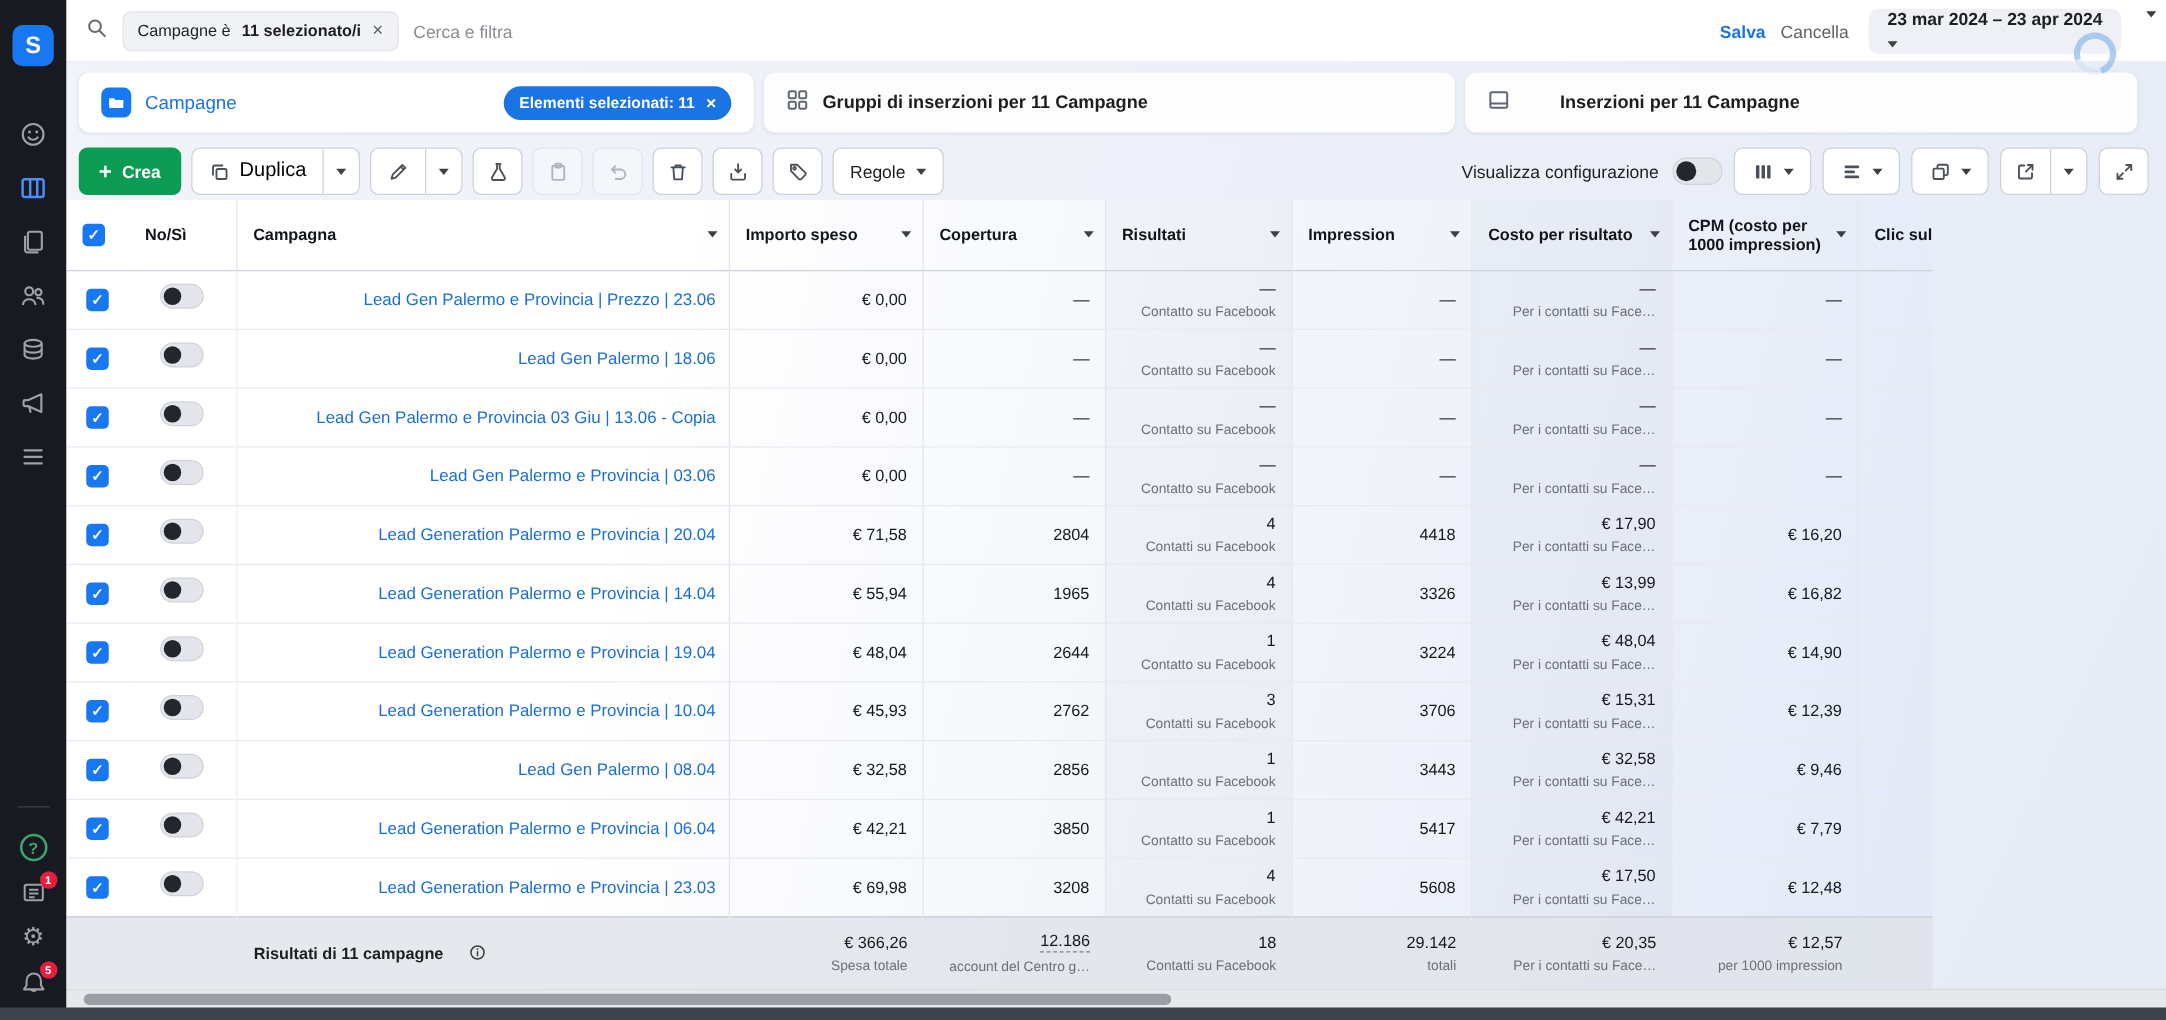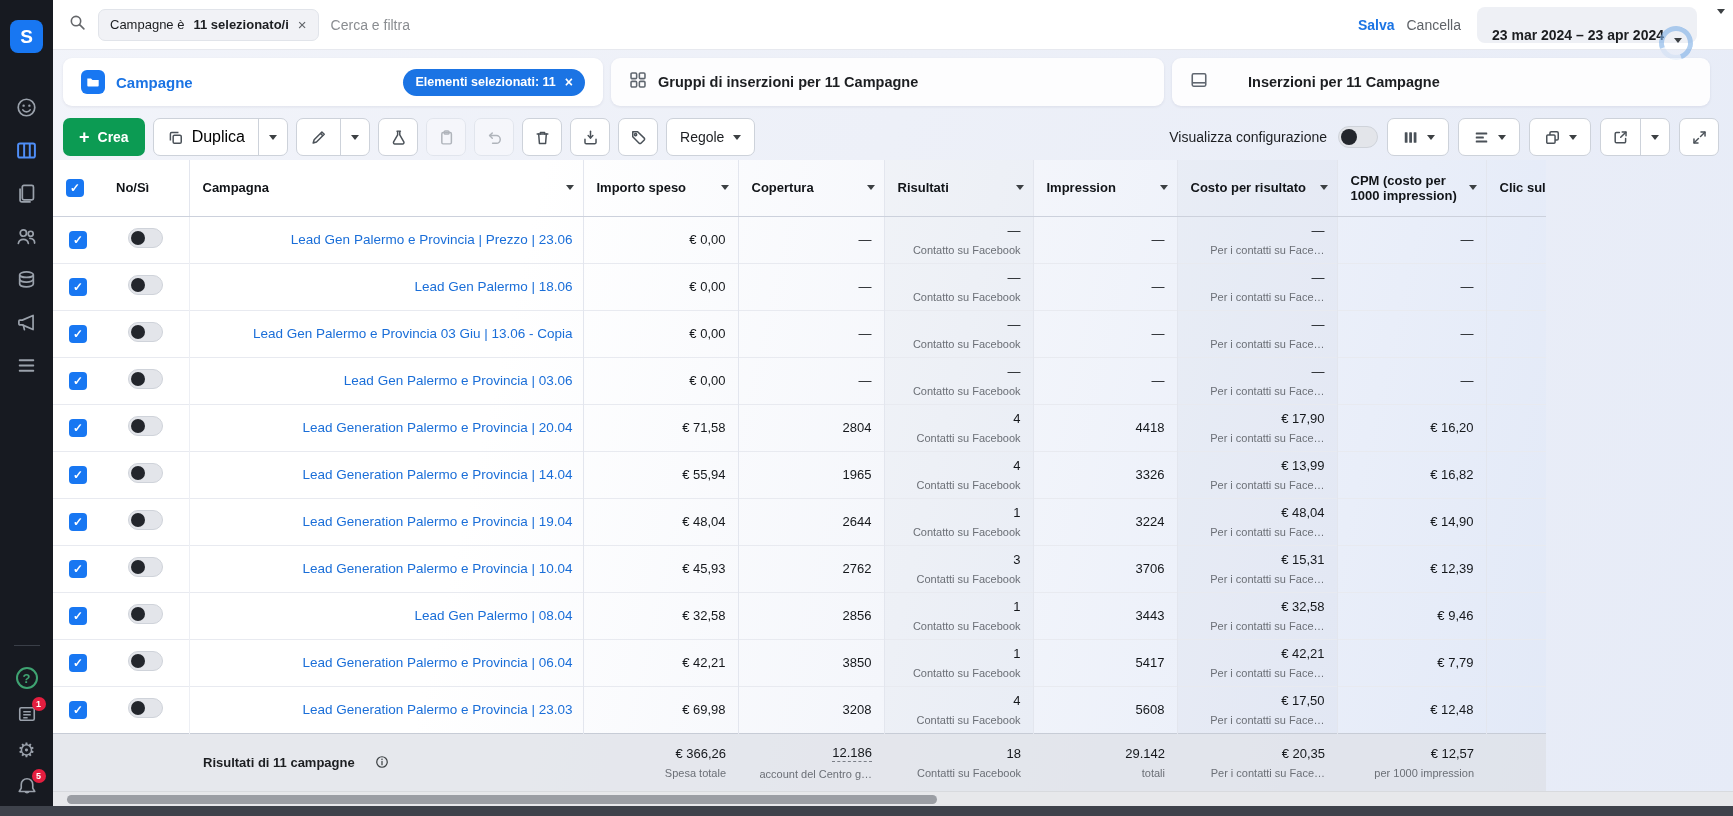--- a/index.html
+++ b/index.html
@@ -27,38 +27,38 @@
   
   .topbar{position:absolute;left:53px;top:0;right:0;height:50px;background:#fff;display:flex;align-items:center;
           gap:12px;padding:0 10px 0 16px;box-sizing:border-box;z-index:20;border-bottom:1px solid #e7e9ef;}
   .chip{display:flex;align-items:center;gap:9px;background:#f1f2f6;border:1px solid #e1e4ea;border-radius:7px;
         height:30px;padding:0 11px;font-size:13px;color:#1c1e21;white-space:nowrap;}
   .chip b{font-weight:bold;}
   .chip-close{color:#5f6368;font-size:15px;cursor:pointer;line-height:1;}
   .search-placeholder{flex:1;color:#8a8d91;font-size:14px;}
   .link-save{color:#1b74e4;font-weight:bold;font-size:14px;cursor:pointer;white-space:nowrap;}
   .link-cancel{color:#5f6368;font-size:14px;cursor:pointer;white-space:nowrap;}
-  .date-btn{display:flex;align-items:flex-end;gap:10px;background:#eef0f5;border-radius:8px;height:36px;
-            padding:0 15px;font-size:14px;font-weight:600;color:#1c1e21;cursor:pointer;margin:0 26px 0 4px;white-space:nowrap;}
+  .date-btn{display:flex;align-items:flex-start;gap:10px;background:#eef0f5;border-radius:8px;height:36px;
+            padding:0 15px;font-size:14px;font-weight:600;color:#1c1e21;cursor:pointer;margin:0 26px 0 4px;white-space:nowrap;flex-direction:column;}
   .caret{display:inline-block;width:0;height:0;border-left:4.5px solid transparent;border-right:4.5px solid transparent;
          border-top:5px solid #3c4043;}
   .corner-caret{position:absolute;top:9px;right:8px;z-index:25;}
   .watermark{position:absolute;top:26px;right:40px;width:34px;height:34px;border-radius:50%;
              border:5px solid rgba(125,176,230,.6);border-bottom-color:rgba(125,176,230,.12);
              transform:rotate(25deg);z-index:40;pointer-events:none;box-sizing:border-box;}
 
   
   .tabs{position:absolute;left:63px;top:58px;height:48px;display:flex;gap:8px;z-index:10;}
   .tab-card{background:#fff;border-radius:9px;display:flex;align-items:center;gap:11px;padding:0 18px;
             box-shadow:0 1px 3px rgba(20,30,60,.08);box-sizing:border-box;cursor:pointer;}
   .tab-card.inactive{background:#fdfdfe;}
   .tab1{width:540px;}
   .tab2{width:553px;}
   .tab3{width:538px;gap:40px;}
-  .tab-label-active{color:#1b74e4;font-weight:bold;font-size:15px;white-space:nowrap;}
+  .tab-label-active{color:#1b74e4;font-weight:normal;font-size:15px;white-space:nowrap;}
   .tab-label{color:#1c1e21;font-weight:600;font-size:14.5px;white-space:nowrap;}
   .folder-box{width:24px;height:24px;border-radius:6px;background:#1877f2;display:flex;align-items:center;justify-content:center;}
   .sel-chip{margin-left:auto;display:flex;align-items:center;gap:9px;background:#1b74e4;color:#fff;border-radius:14px;
             height:27px;padding:0 12px;font-size:12.5px;font-weight:bold;white-space:nowrap;cursor:pointer;}
   .sel-chip .x{font-size:14px;cursor:pointer;}
 
   
   .toolbar{position:absolute;left:63px;top:117px;right:14px;height:40px;display:flex;align-items:center;gap:8px;z-index:10;}
   .btn{height:38px;border:1px solid #cdd2da;border-radius:7px;background:#fff;display:inline-flex;align-items:center;
        justify-content:center;padding:0 13px;font-size:14px;color:#1c1e21;cursor:pointer;box-sizing:border-box;white-space:nowrap;}

